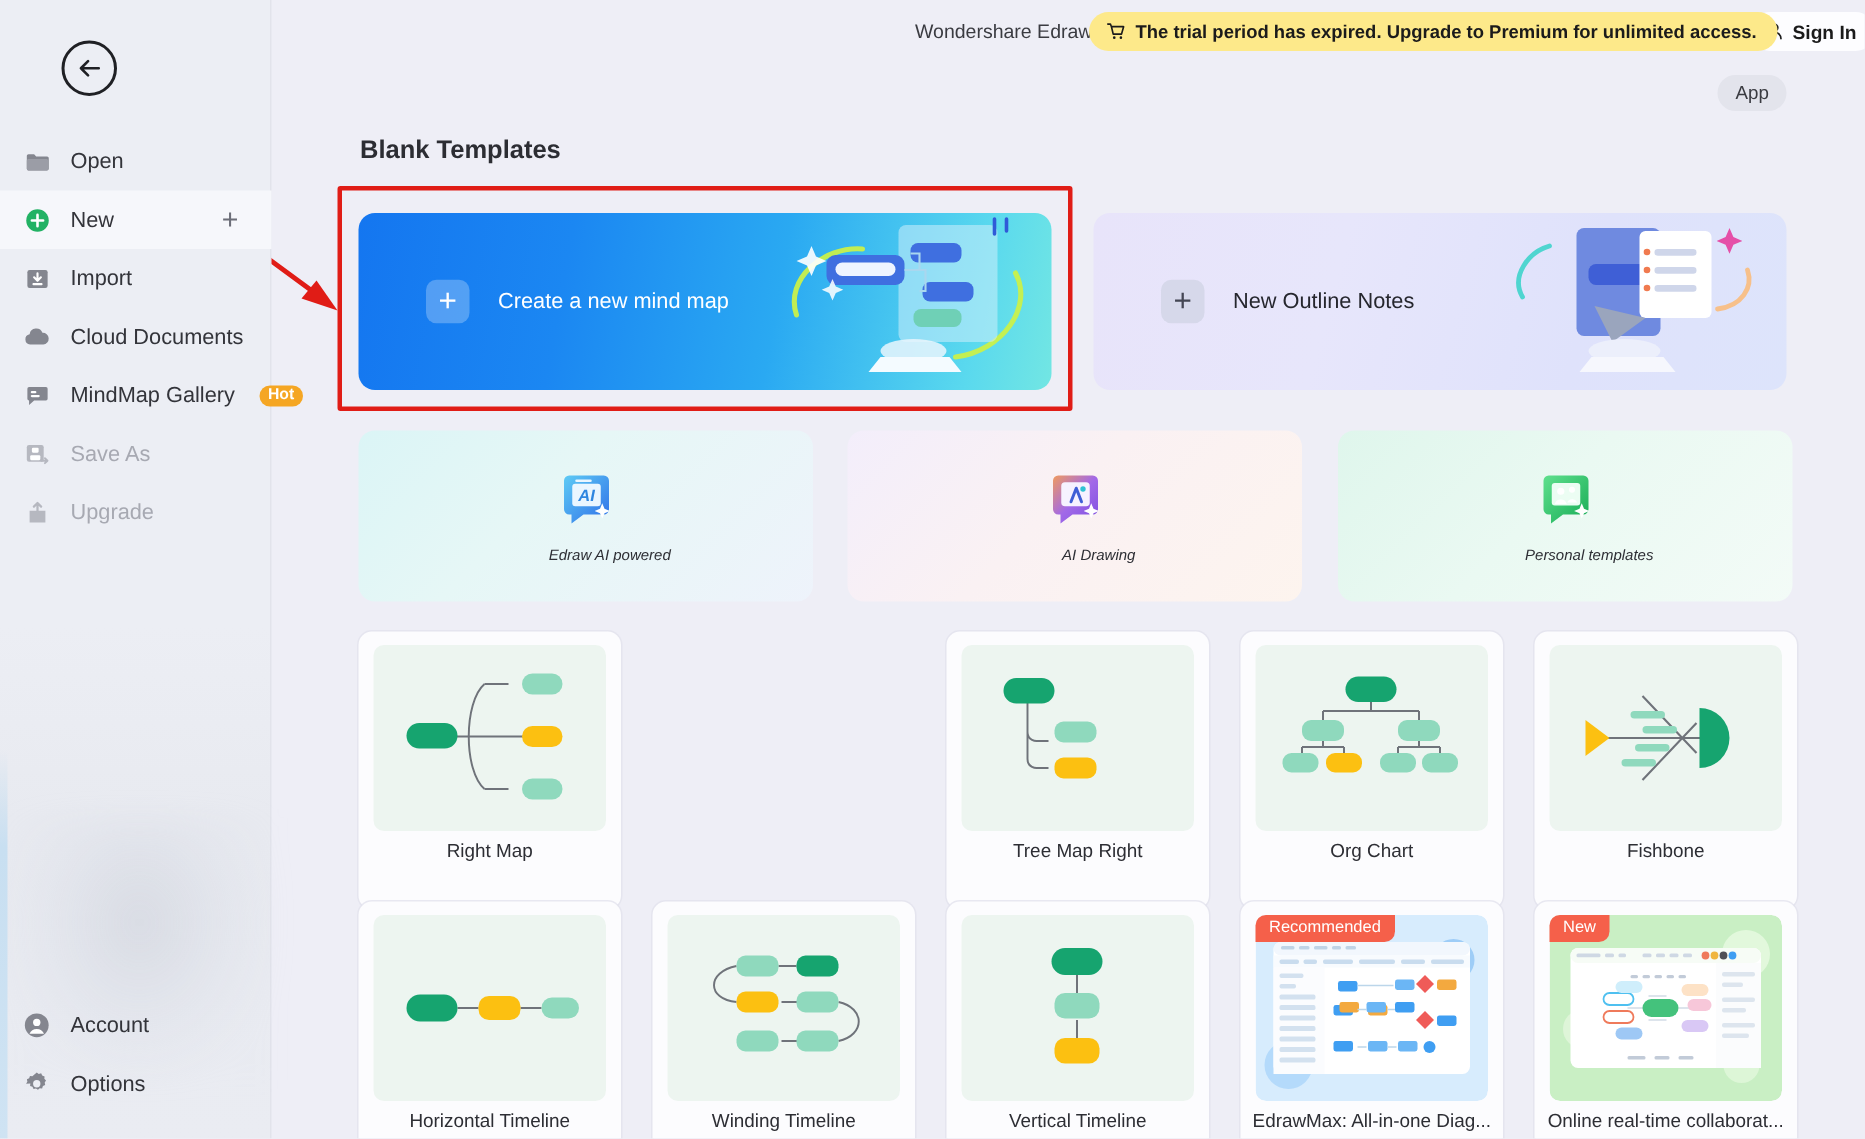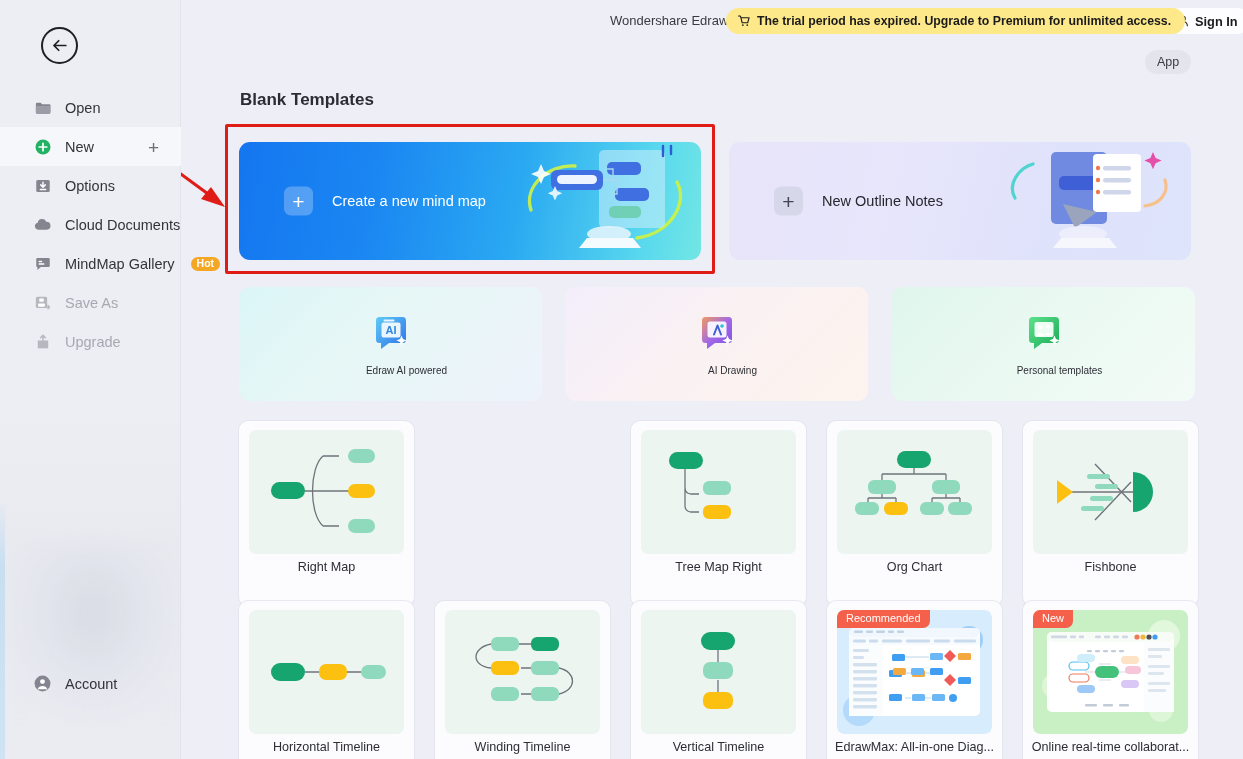--- a/index.html
+++ b/index.html
@@ -34,21 +34,21 @@
     border: 2px solid #1f2024; background: transparent;
     display: flex; align-items: center; justify-content: center;
     cursor: pointer;
   }
   .nav {
     position: absolute; left: 0; top: 88px; width: 181px;
   }
   .nav-item {
     position: relative;
     display: flex; align-items: center;
-    height: 39px; padding-left: 32px;
+    height: 39px; padding-left: 14px;
     cursor: pointer;
     font-size: 14.5px;
     color: #33343a;
   }
   .nav-item.active { background: #f6f7fb; }
   .nav-item.disabled { color: #a7a9b2; cursor: default; }
   .nav-ico {
     width: 21px; height: 21px; margin-right: 12px;
     display: flex; align-items: center; justify-content: center;
     flex: 0 0 21px;
@@ -140,21 +140,21 @@
     left: 548px; top: 142px; width: 462px;
     background: linear-gradient(105deg,#e8e4fa 0%,#e7e6fb 35%,#dfe2fb 70%,#dde4fb 100%);
   }
   #card-outline .plus-sq { background: #d6d8ea; color: #444654; }
   #card-outline .bc-label { color: #26272e; }
 
   
   .ai-card {
     position: absolute; top: 287px; width: 303px; height: 114px;
     border-radius: 11px; cursor: pointer;
-    display: flex; flex-direction: column; align-items: center; justify-content: center;
+    display: flex; flex-direction: column; align-items: center; justify-content: center; font-style: italic;
   }
   .ai-card .ai-ico { width: 40px; height: 40px; margin-bottom: 13px; }
   .ai-card .ai-label { font-size: 10px; color: #2d2e34; margin-left: 32px; }
   #ai-edraw { left: 58px; background: linear-gradient(135deg,#dbf5f6 0%,#e6f7f6 40%,#eef3fb 100%); }
   #ai-drawing { left: 384px; background: linear-gradient(135deg,#f3eefb 0%,#faf1f3 45%,#fdf4ee 100%); }
   #ai-personal { left: 711px; background: linear-gradient(135deg,#dff6ec 0%,#eaf9f2 45%,#f3fbf7 100%); justify-content: center; }
 
   
   .tpl {
     position: absolute; width: 175px; height: 185px;
@@ -222,21 +222,21 @@
       </div>
 
       <div class="nav-item">
         <span class="nav-ico">
           <svg width="18" height="18" viewBox="0 0 24 24">
               <rect x="3" y="4" width="18" height="16" rx="2" fill="#84868f"></rect>
               <path d="M12 7v6M9 10.5l3 3 3-3" stroke="#fff" stroke-width="1.9" fill="none" stroke-linecap="round" stroke-linejoin="round"></path>
               <rect x="7.5" y="15.6" width="9" height="1.9" rx=".9" fill="#fff"></rect>
             </svg>
         </span>
-        <span class="nav-label">Options</span>
+        <span class="nav-label">Import</span>
       </div>
 
       <div class="nav-item">
         <span class="nav-ico">
           <svg width="19" height="19" viewBox="0 0 24 24">
               <path d="M6.4 18.5A4.4 4.4 0 0 1 6 9.8a5.6 5.6 0 0 1 10.8-1.1 3.9 3.9 0 0 1 .7 9.8z" fill="#84868f"></path>
             </svg>
         </span>
         <span class="nav-label">Cloud Documents</span>
       </div>
@@ -281,20 +281,29 @@
     <div class="nav-bottom">
       <div class="nav-item">
         <span class="nav-ico">
           <svg width="19" height="19" viewBox="0 0 24 24">
               <circle cx="12" cy="12" r="10" fill="#84868f"></circle>
               <circle cx="12" cy="9.6" r="3.1" fill="#fff"></circle>
               <path d="M5.9 19.2a6.6 6.6 0 0 1 12.2 0z" fill="#fff"></path>
             </svg>
         </span>
         <span class="nav-label">Account</span>
+      </div>
+      <div class="nav-item">
+        <span class="nav-ico">
+          <svg width="19" height="19" viewBox="0 0 24 24">
+              <path d="M12 2.6l1.7 1.1 2-.5.9 1.9 2 .7-.2 2 1.4 1.5-1.1 1.7.4 2-1.9.9-.7 2-2-.2-1.5 1.4-1.7-1.1-2 .4-.9-1.9-2-.7.2-2L3 12l1.1-1.7-.4-2 1.9-.9.7-2 2 .2z" fill="#84868f"></path>
+              <circle cx="12" cy="12" r="3.1" fill="#eceef4"></circle>
+            </svg>
+        </span>
+        <span class="nav-label">Options</span>
       </div>
     </div>
   </div>
 
   <div id="topbar">
     <div class="app-title">Wondershare EdrawM</div>
 
     <div class="trial-banner">
       <span class="cart">
         <svg width="14" height="14" viewBox="0 0 24 24">

